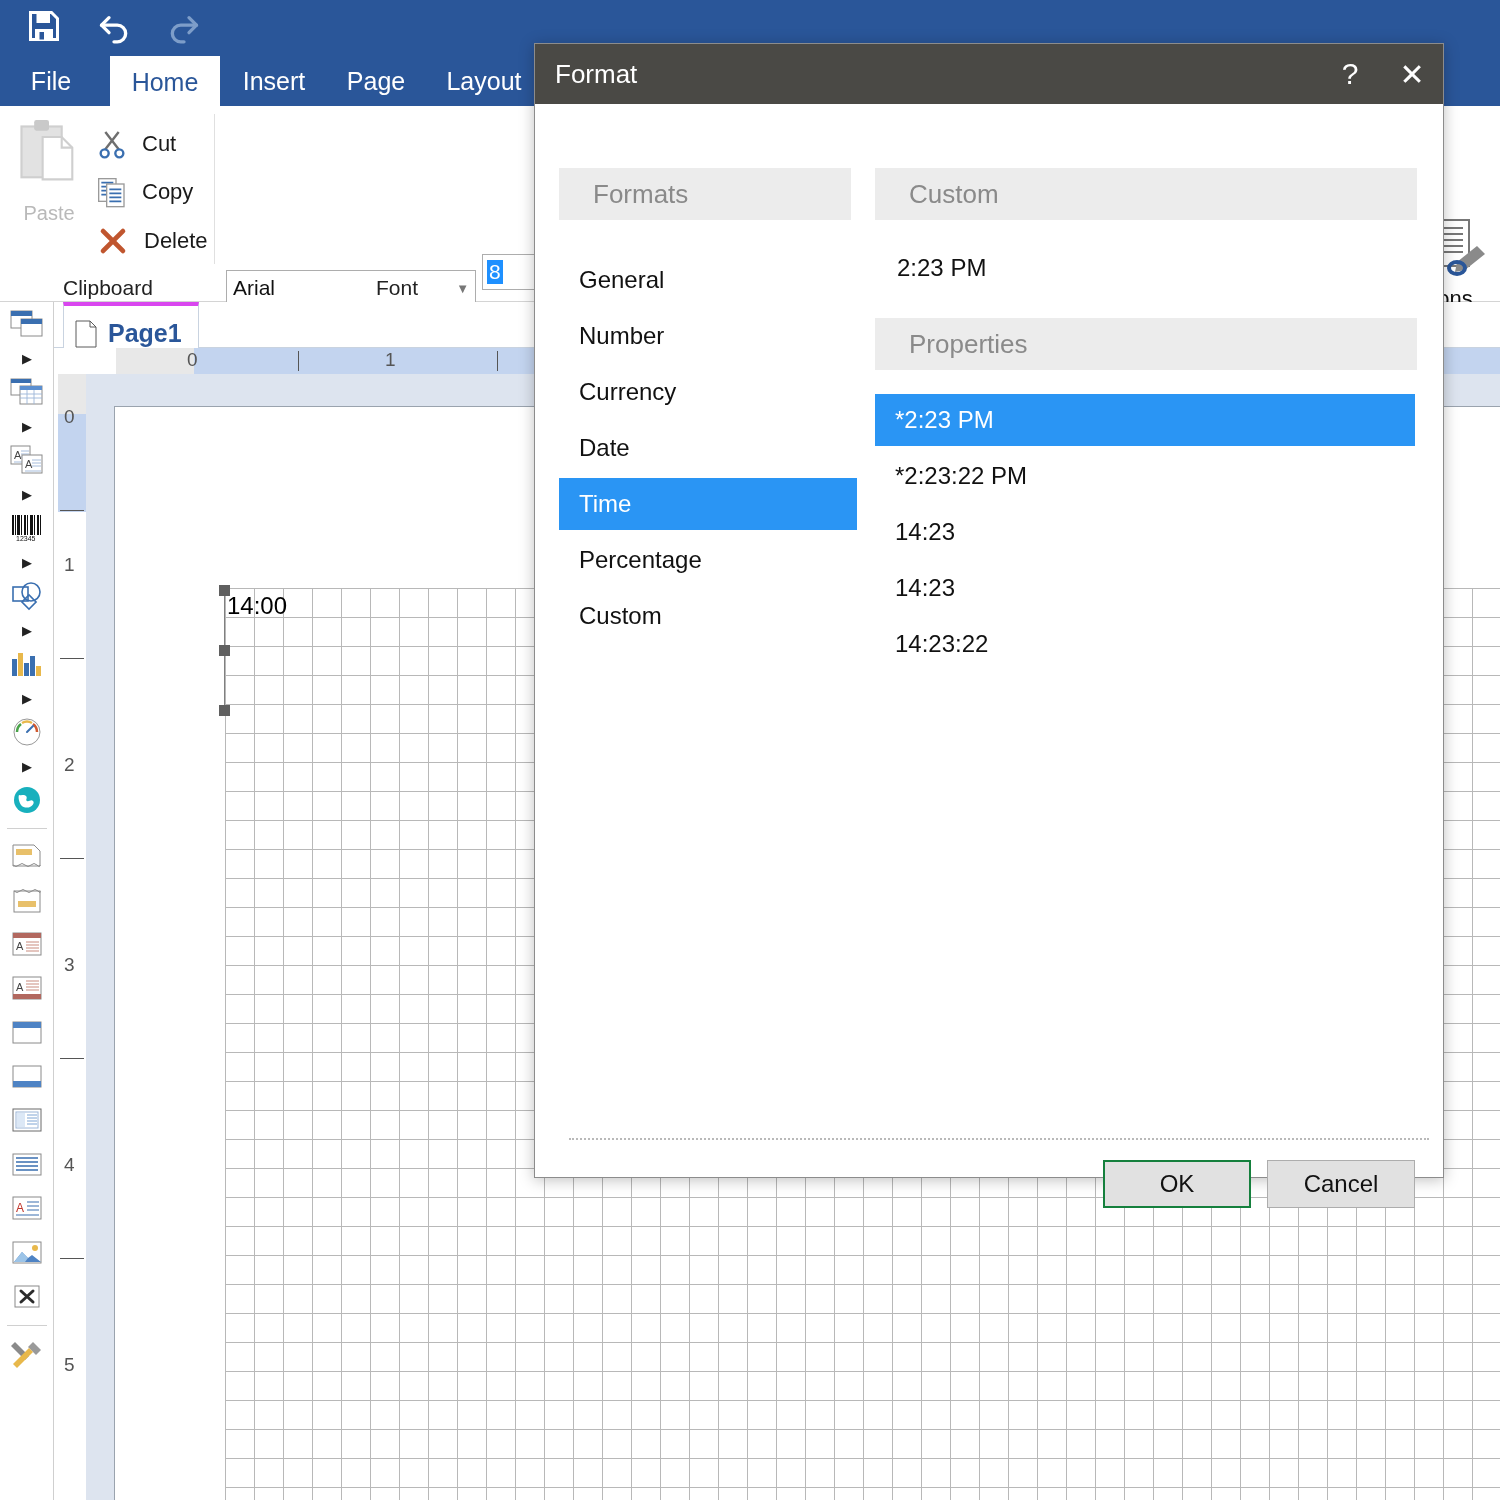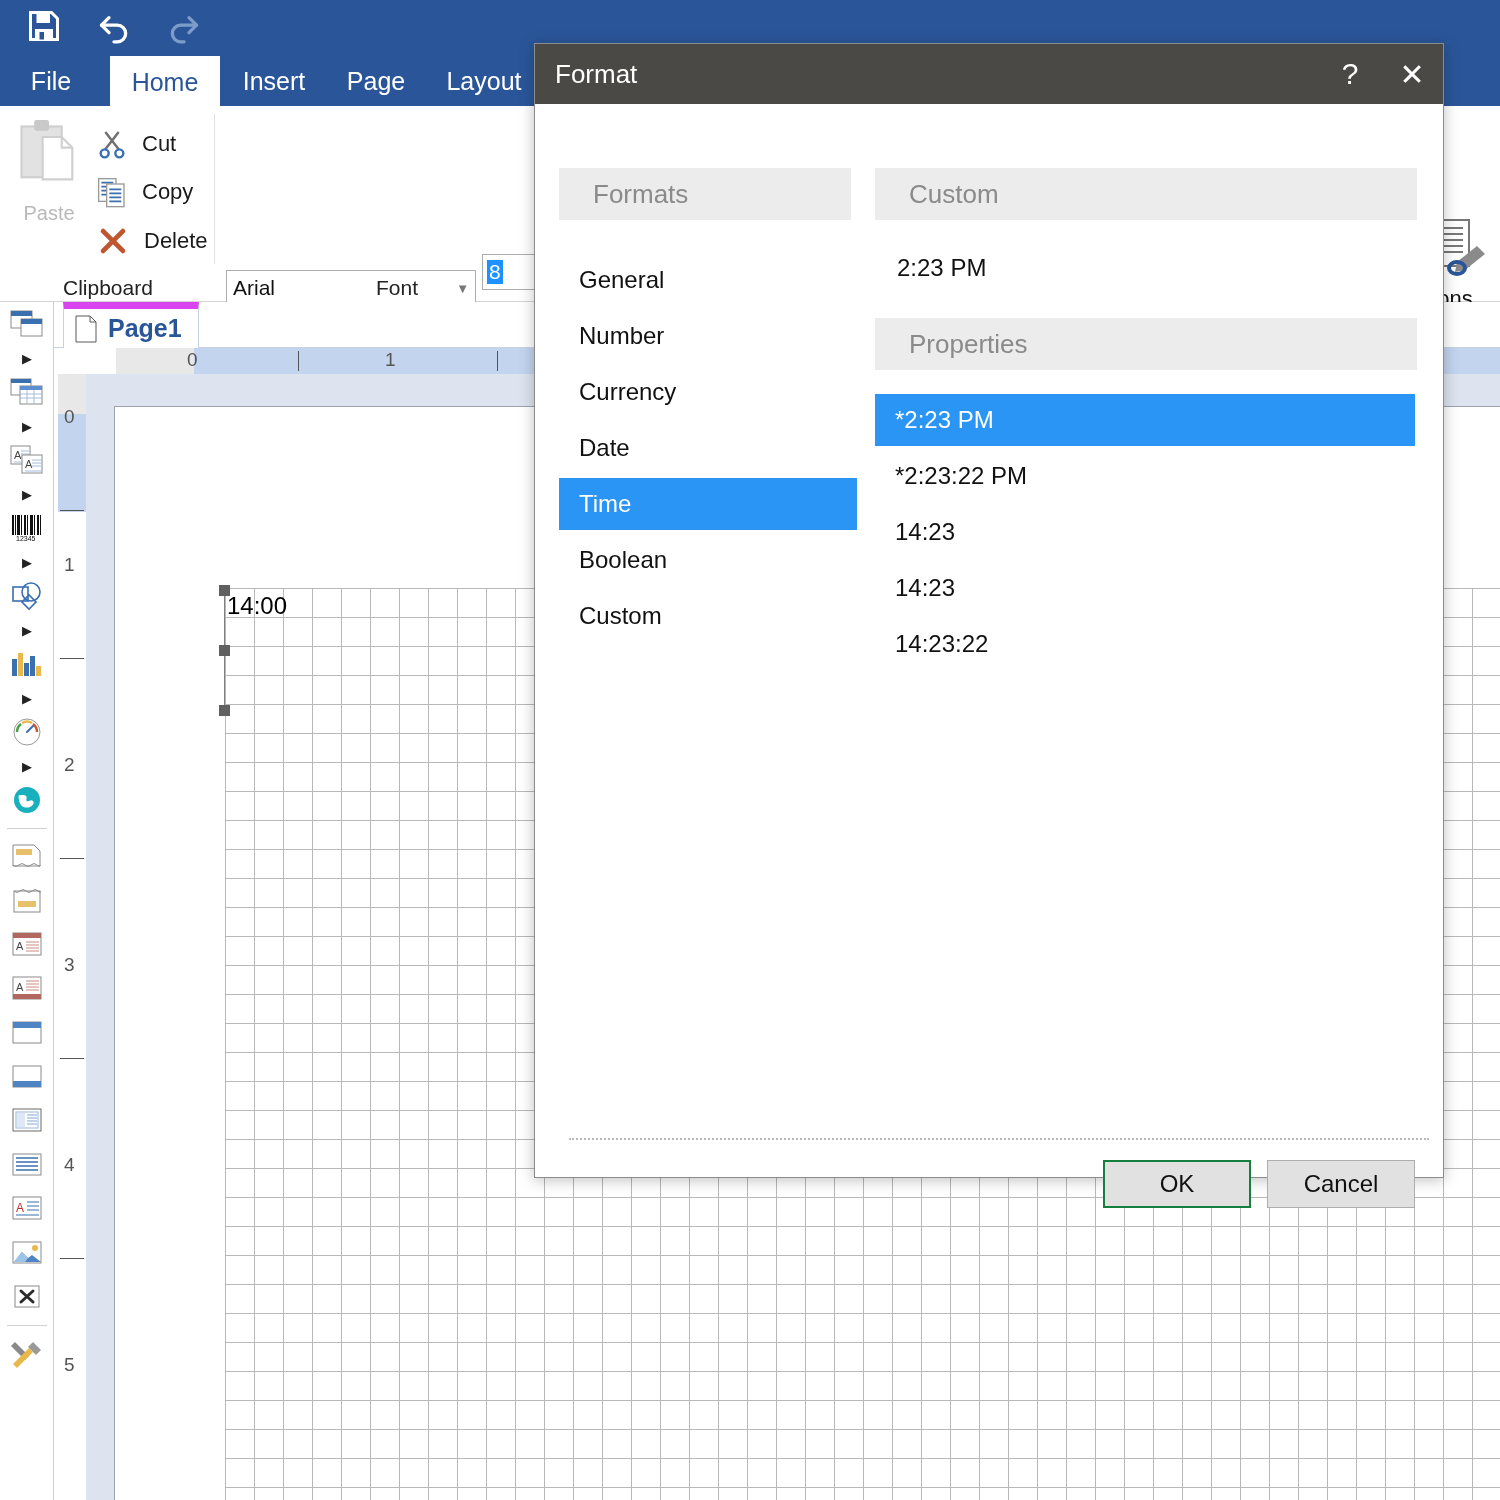--- a/index.html
+++ b/index.html
@@ -74,22 +74,22 @@
   .tb-div { width: 40px; height: 1px; background: #d0d0d0; margin: 6px 7px; }
 
   
   .docarea {
     position: absolute; left: 54px; top: 302px; right: 0; bottom: 0;
     background: #ffffff;
   }
   .pagetab-bar { position: absolute; left: 0; top: 0; width: 100%; height: 46px; background: #fff; border-bottom: 1px solid #c9d3e0; }
   .pagetab {
     position: absolute; left: 9px; top: 0px; height: 46px; padding: 0 16px 0 10px;
-    border: 1px solid #c9d3e0; border-top: 7px solid #d946ef; border-bottom: none;
-    background: #fff; display: flex; align-items: center; gap: 10px;
+    border: 1px solid #c9d3e0; border-top: 4px solid #d946ef; border-bottom: none;
+    background: #fff; display: flex; align-items: flex-end; gap: 10px;
     color: #2a5699; font-size: 25px; font-weight: bold;
   }
   .hruler { position: absolute; left: 0; top: 46px; width: 100%; height: 26px; background: #ffffff; }
   .hruler .pad { position: absolute; left: 0; top: 0; height: 26px; background: #e8e8e8; }
   .hruler .act { position: absolute; top: 0; height: 26px; background: #c3d4ef; }
   .hruler .num { position: absolute; top: 1px; font-size: 19px; color: #555; }
   .hruler .tick { position: absolute; top: 3px; width: 1px; height: 20px; background: #555; }
 
   .vruler { position: absolute; left: 0; top: 72px; width: 32px; bottom: 0; background: #ffffff; }
   .vruler .pad { position: absolute; left: 4px; top: 0; width: 28px; background: #e8e8e8; }
@@ -551,21 +551,21 @@
       <div class="sec-head" style="left:340px; top:214px; width:542px; height:52px;">Properties</div>
 
       <div style="position:absolute; left:362px; top:150px; font-size:24px; color:#111;">2:23 PM</div>
 
       <div style="position:absolute; left:24px; top:150px;">
         <div class="fmt-item" style="margin-bottom:4px;">General</div>
         <div class="fmt-item" style="margin-bottom:4px;">Number</div>
         <div class="fmt-item" style="margin-bottom:4px;">Currency</div>
         <div class="fmt-item" style="margin-bottom:4px;">Date</div>
         <div class="fmt-item sel" style="margin-bottom:4px;">Time</div>
-        <div class="fmt-item" style="margin-bottom:4px;">Boolean</div>
+        <div class="fmt-item" style="margin-bottom:4px;">Percentage</div>
         <div class="fmt-item" style="margin-bottom:4px;">Custom</div>
       </div>
 
       <div style="position:absolute; left:340px; top:290px;">
         <div class="prop-item sel" style="margin-bottom:4px;text-align:right;">*2:23 PM</div>
         <div class="prop-item" style="margin-bottom:4px;">*2:23:22 PM</div>
         <div class="prop-item" style="margin-bottom:4px;">14:23</div>
         <div class="prop-item" style="margin-bottom:4px;">14:23</div>
         <div class="prop-item" style="margin-bottom:4px;">14:23:22</div>
       </div>

